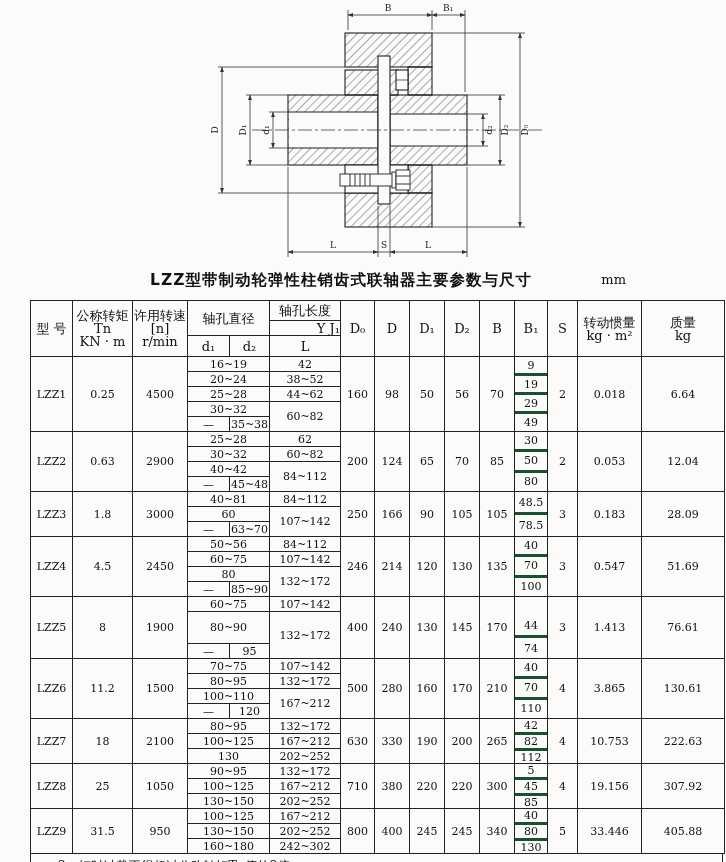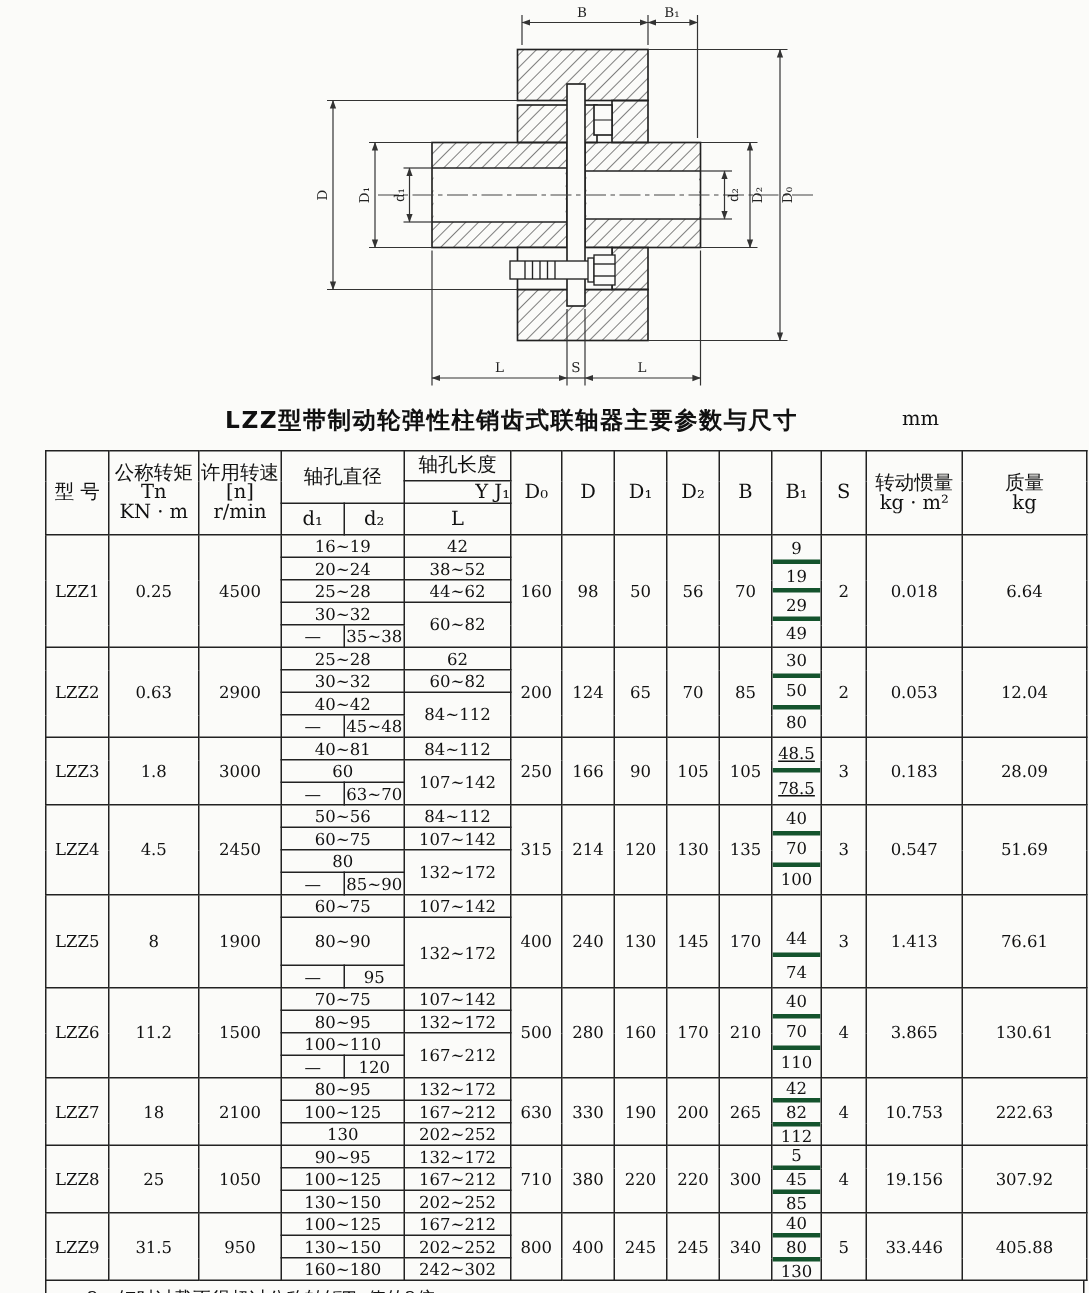--- a/index.html
+++ b/index.html
@@ -285,21 +285,21 @@
           <td rowspan="3">1.8</td>
           <td rowspan="3">3000</td>
           <td colspan="2">40~81</td>
           <td>84~112</td>
           <td rowspan="3">250</td>
           <td rowspan="3">166</td>
           <td rowspan="3">90</td>
           <td rowspan="3">105</td>
           <td rowspan="3">105</td>
           <td rowspan="3" class="b1td">
-            <div class="b1stack" style="height: 43px; text-decoration: underline;">
+            <div class="b1stack" style="height: 43px;">
               <div>48.5</div>
               <div>78.5</div>
             </div>
           </td>
           <td rowspan="3">3</td>
           <td rowspan="3">0.183</td>
           <td rowspan="3">28.09</td>
         </tr>
         <tr>
           <td colspan="2">60</td>
@@ -308,21 +308,21 @@
         <tr>
           <td>—</td>
           <td>63~70</td>
         </tr>
         <tr>
           <td rowspan="4">LZZ4</td>
           <td rowspan="4">4.5</td>
           <td rowspan="4">2450</td>
           <td colspan="2">50~56</td>
           <td>84~112</td>
-          <td rowspan="4">315</td>
+          <td rowspan="4">246</td>
           <td rowspan="4">214</td>
           <td rowspan="4">120</td>
           <td rowspan="4">130</td>
           <td rowspan="4">135</td>
           <td rowspan="4" class="b1td">
             <div class="b1stack" style="height: 58px;">
               <div>40</div>
               <div>70</div>
               <div>100</div>
             </div>

